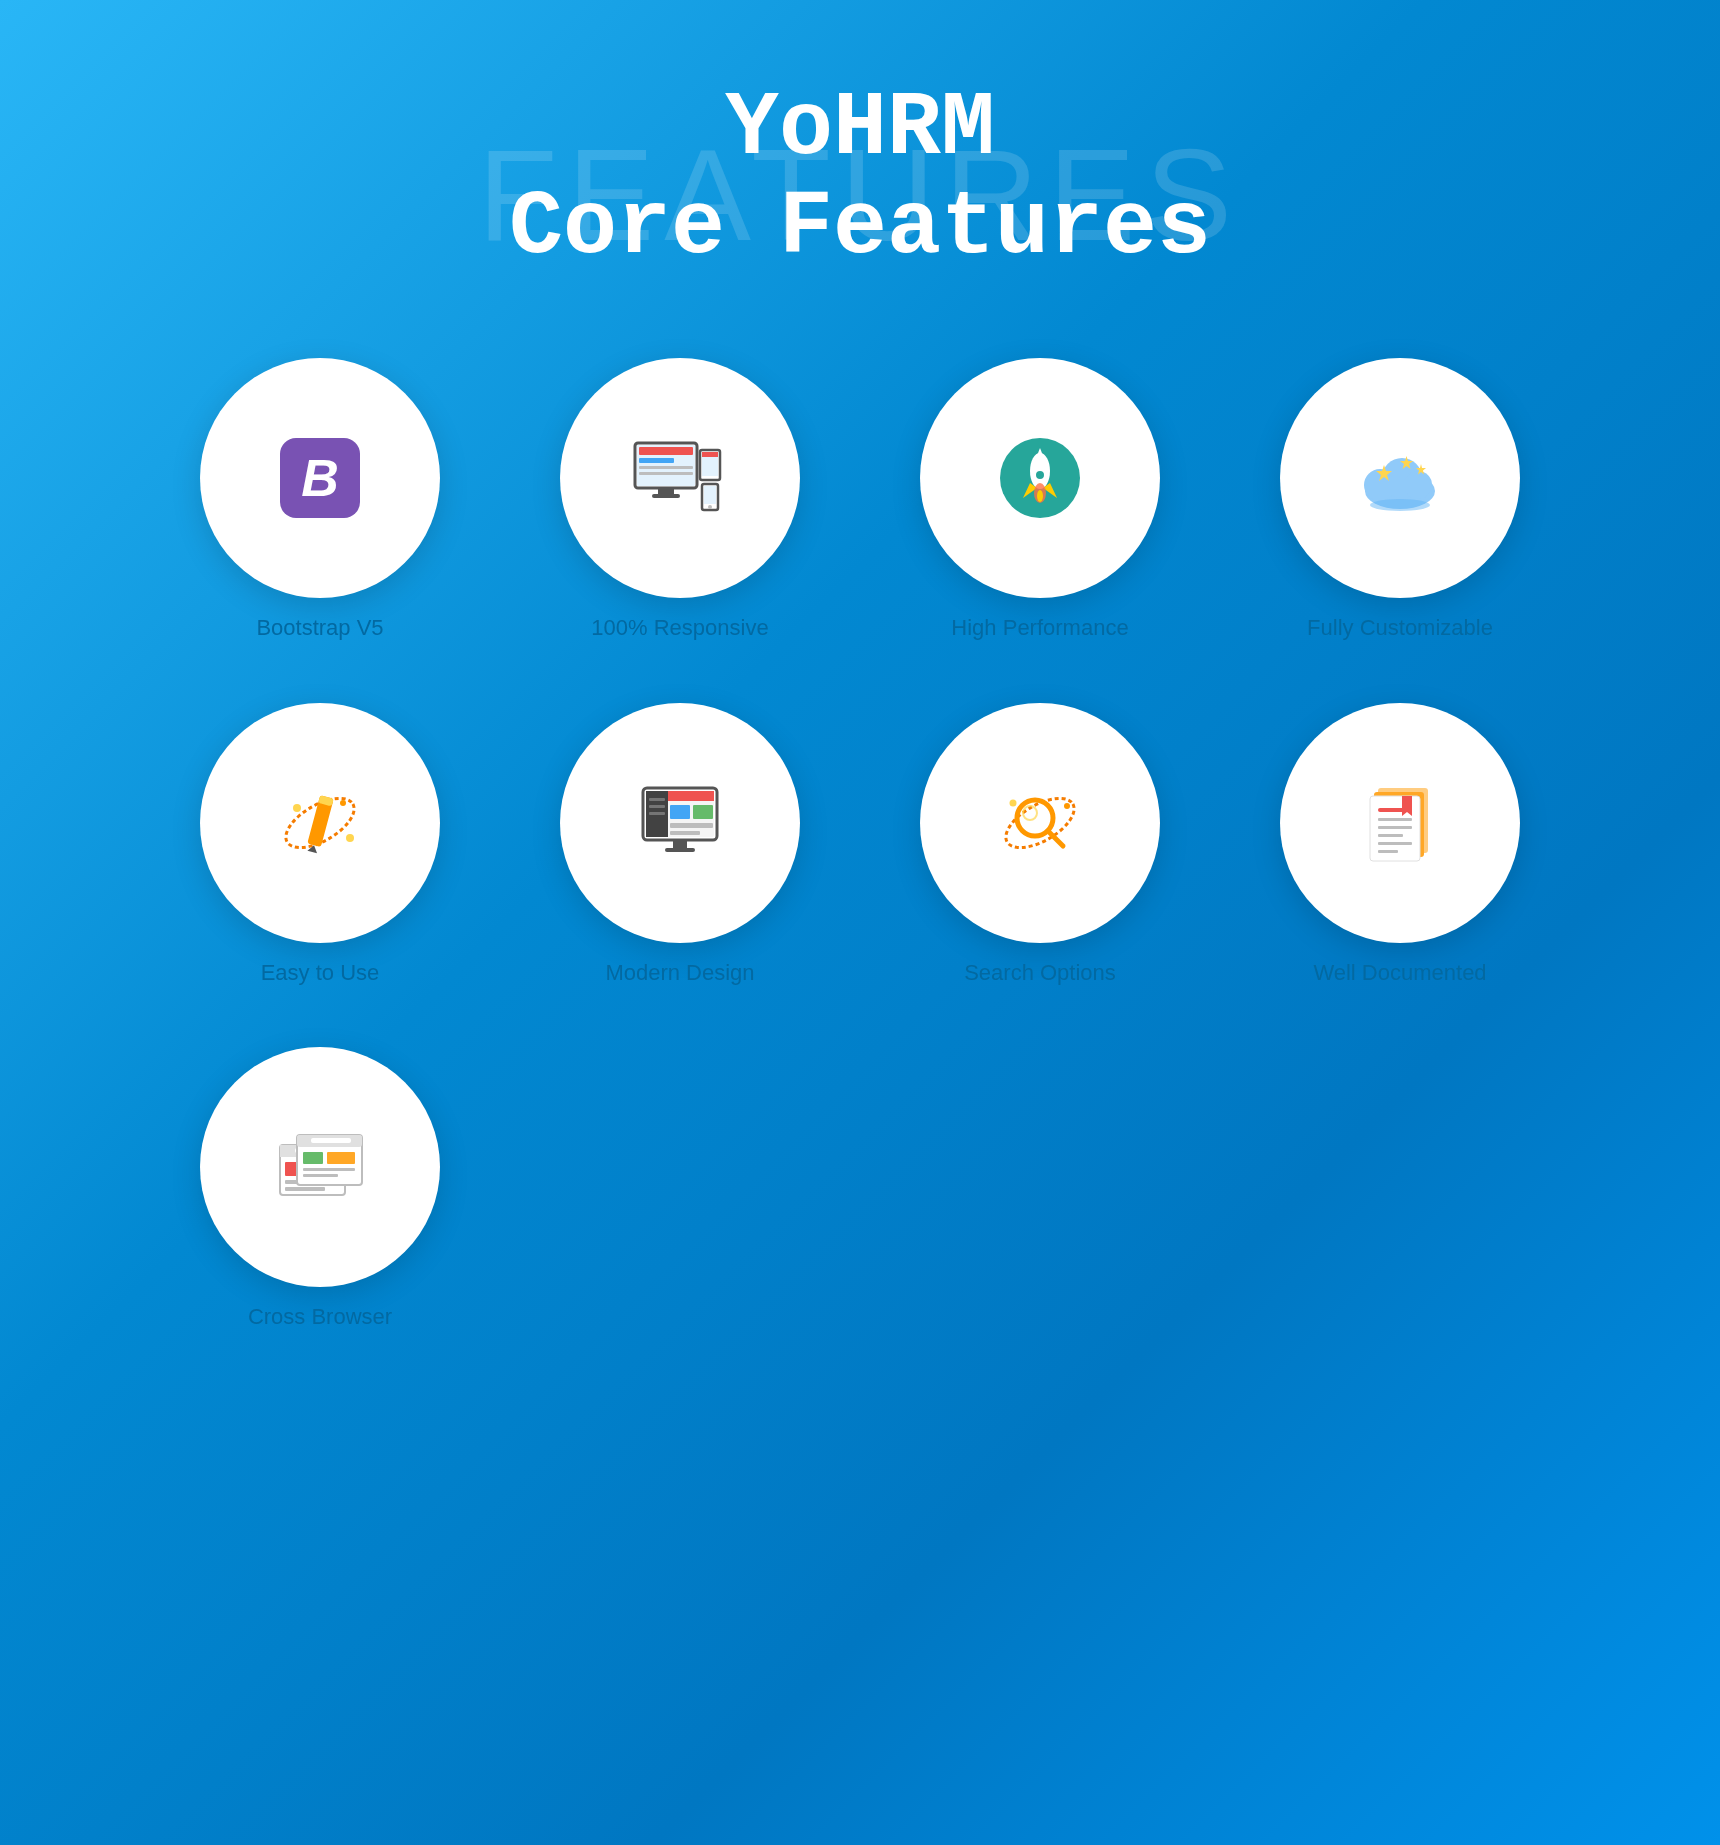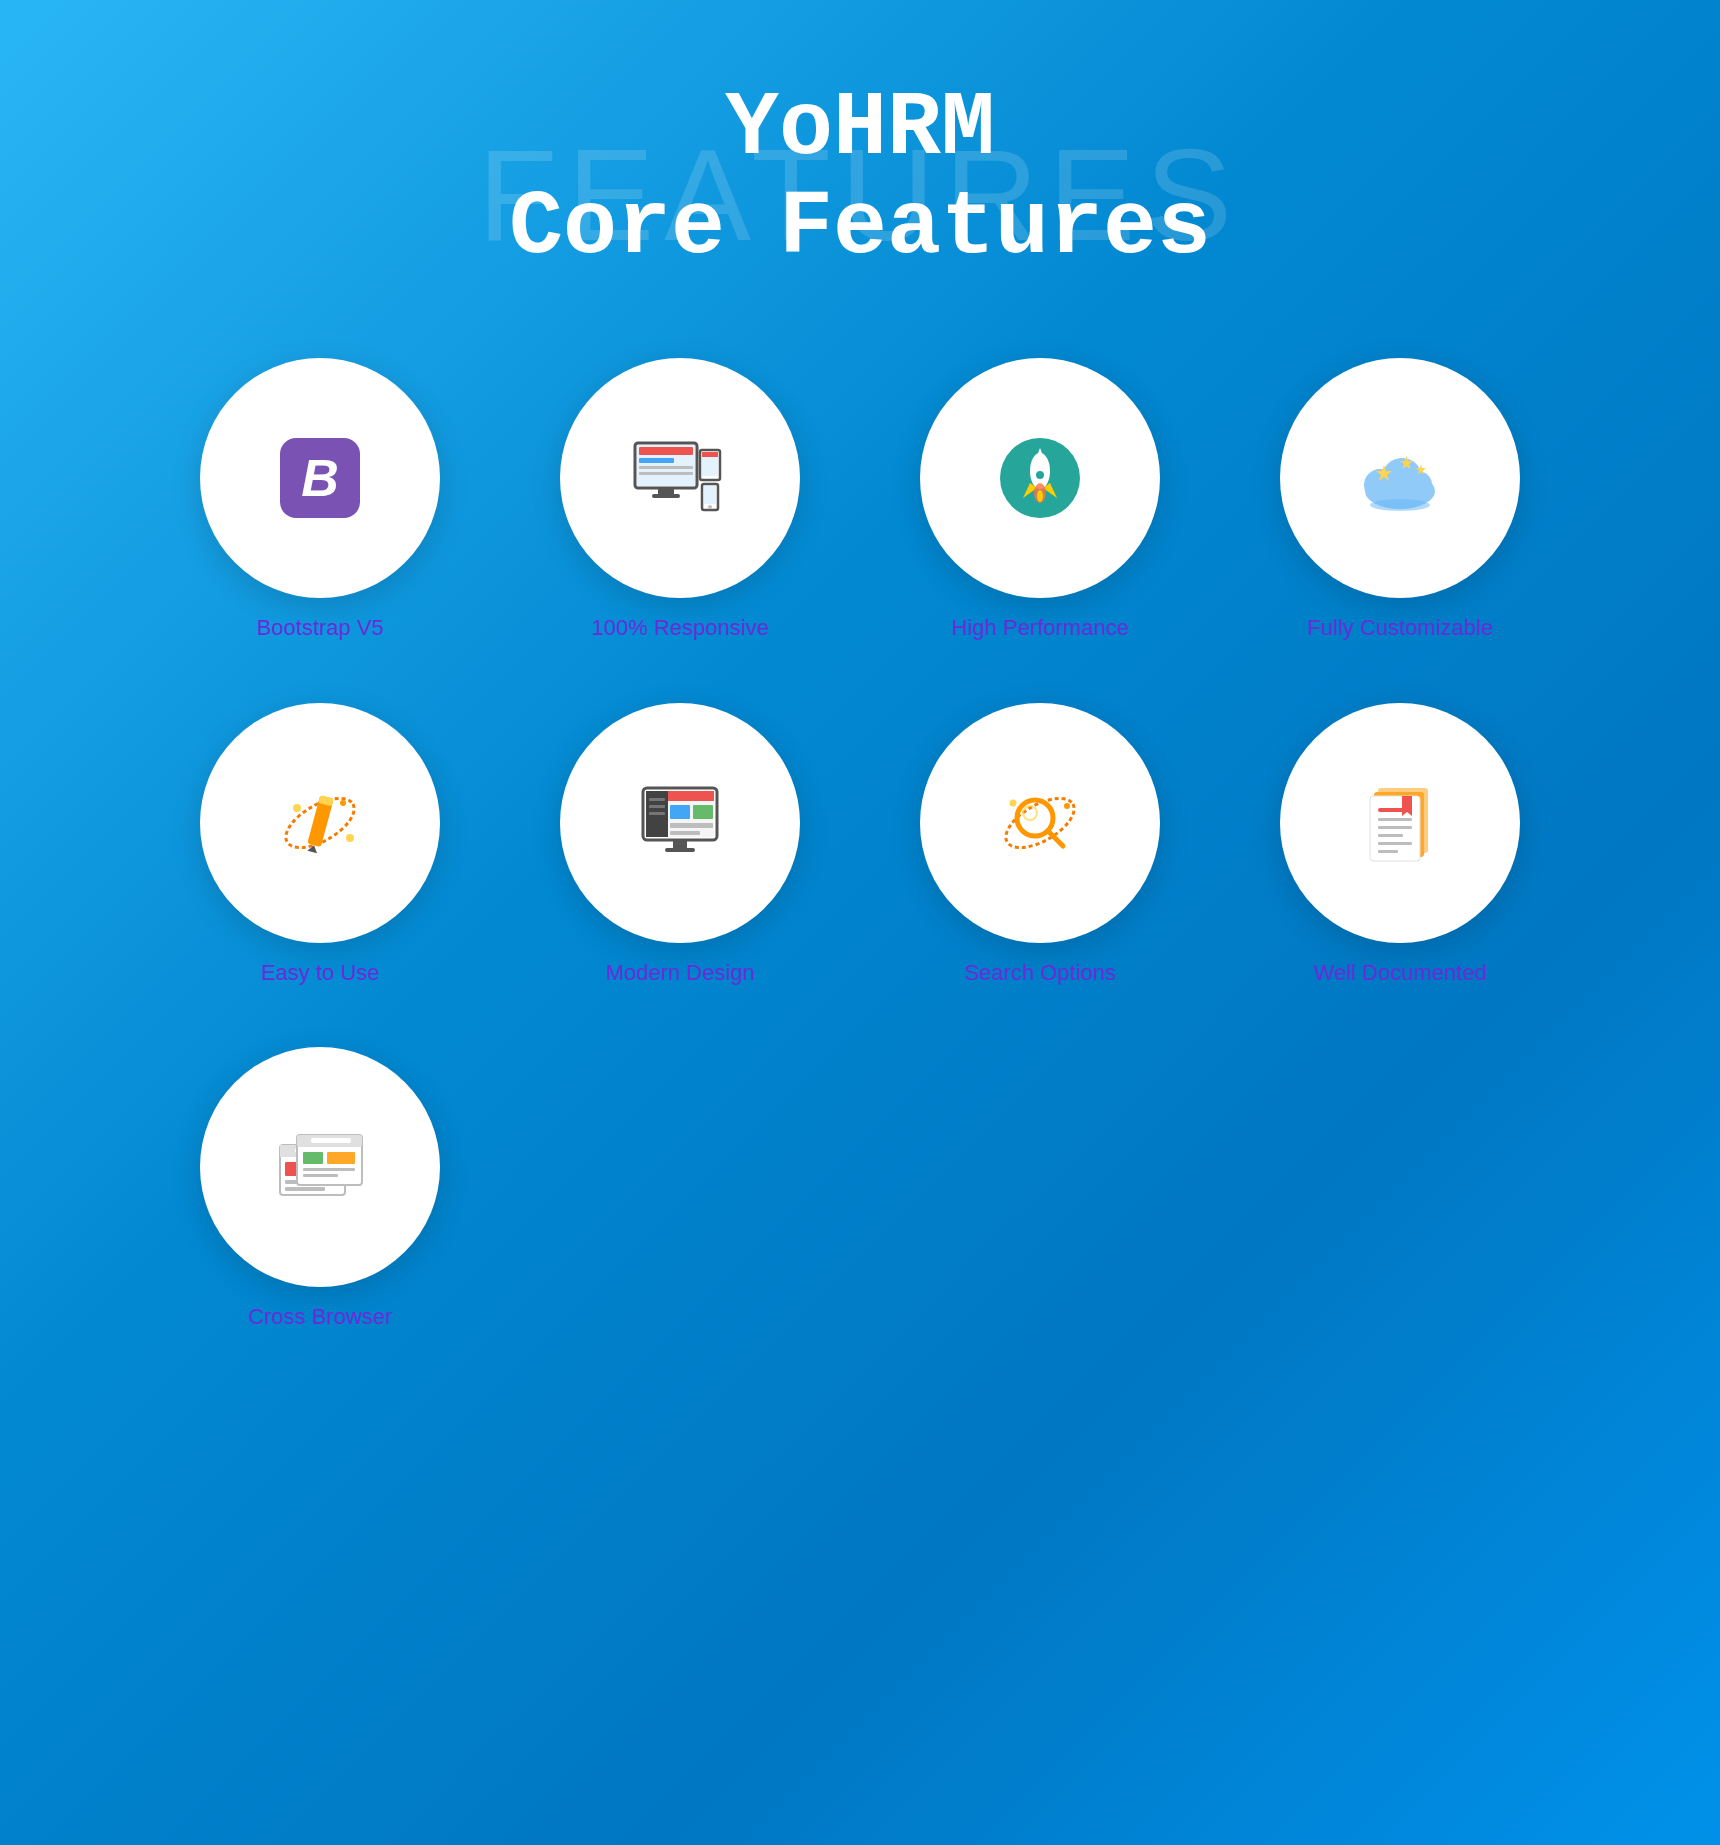--- a/index.html
+++ b/index.html
@@ -74,21 +74,21 @@
 
     .feature-icon {
       width: 100px;
       height: 100px;
       display: flex;
       align-items: center;
       justify-content: center;
     }
 
     .feature-label {
-      color: #6d28d9;
+      color: #0369a1;
       font-size: 22px;
       font-weight: 500;
       text-align: center;
       line-height: 1.3;
     }
 
     
     .bootstrap-icon {
       width: 80px;
       height: 80px;

